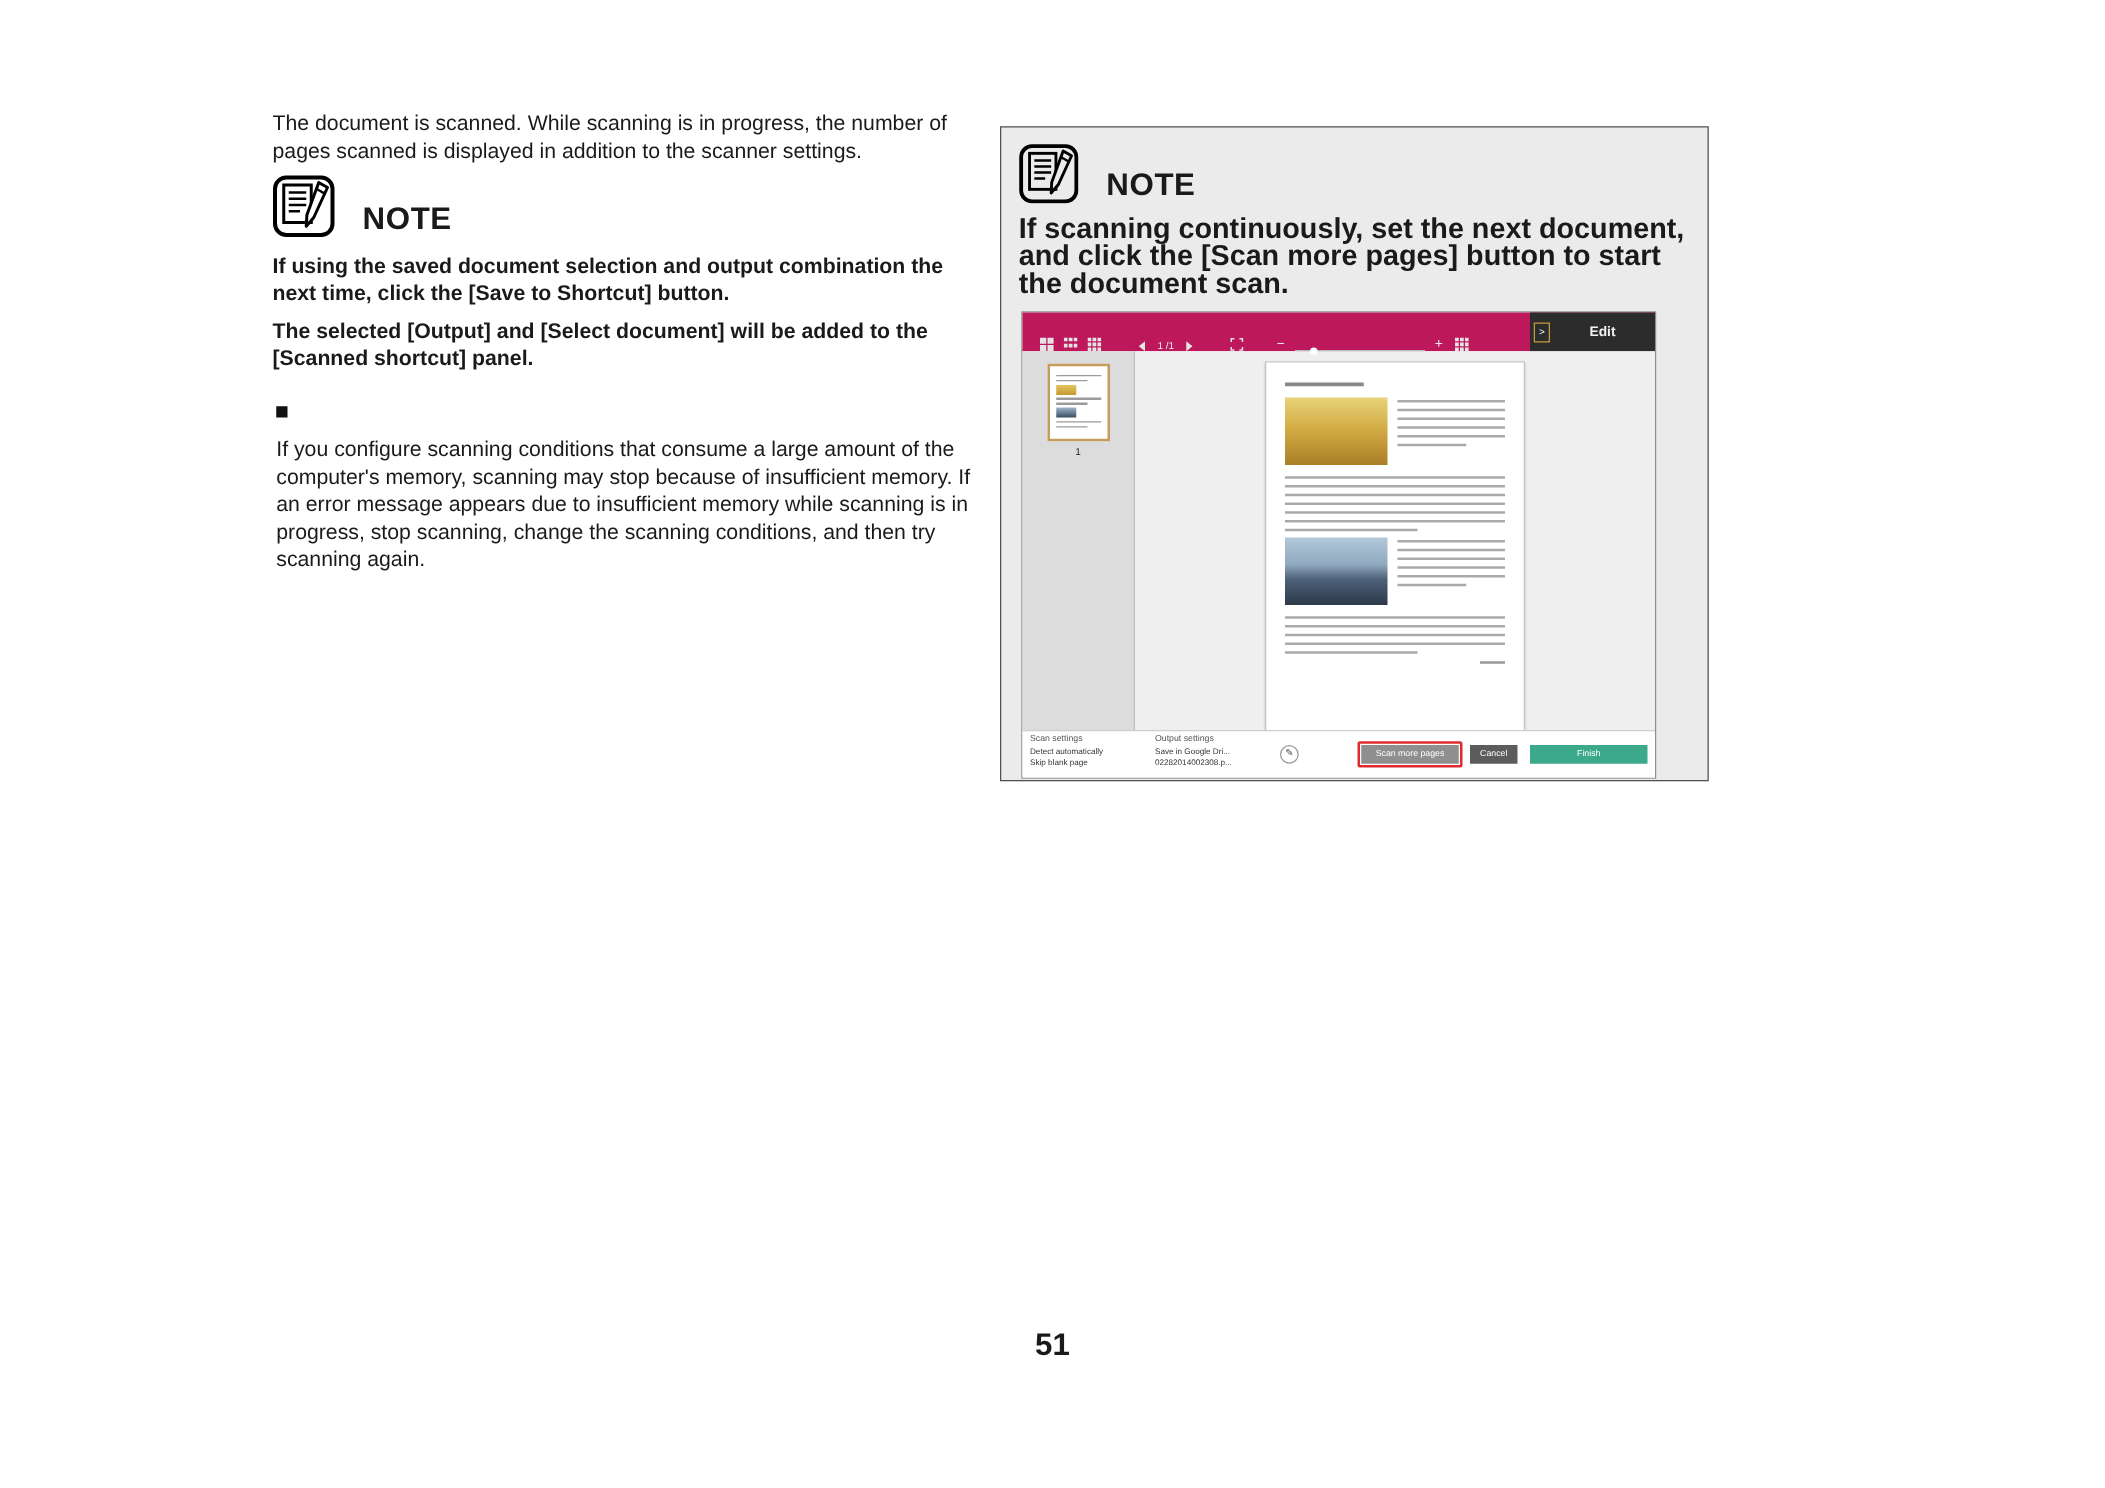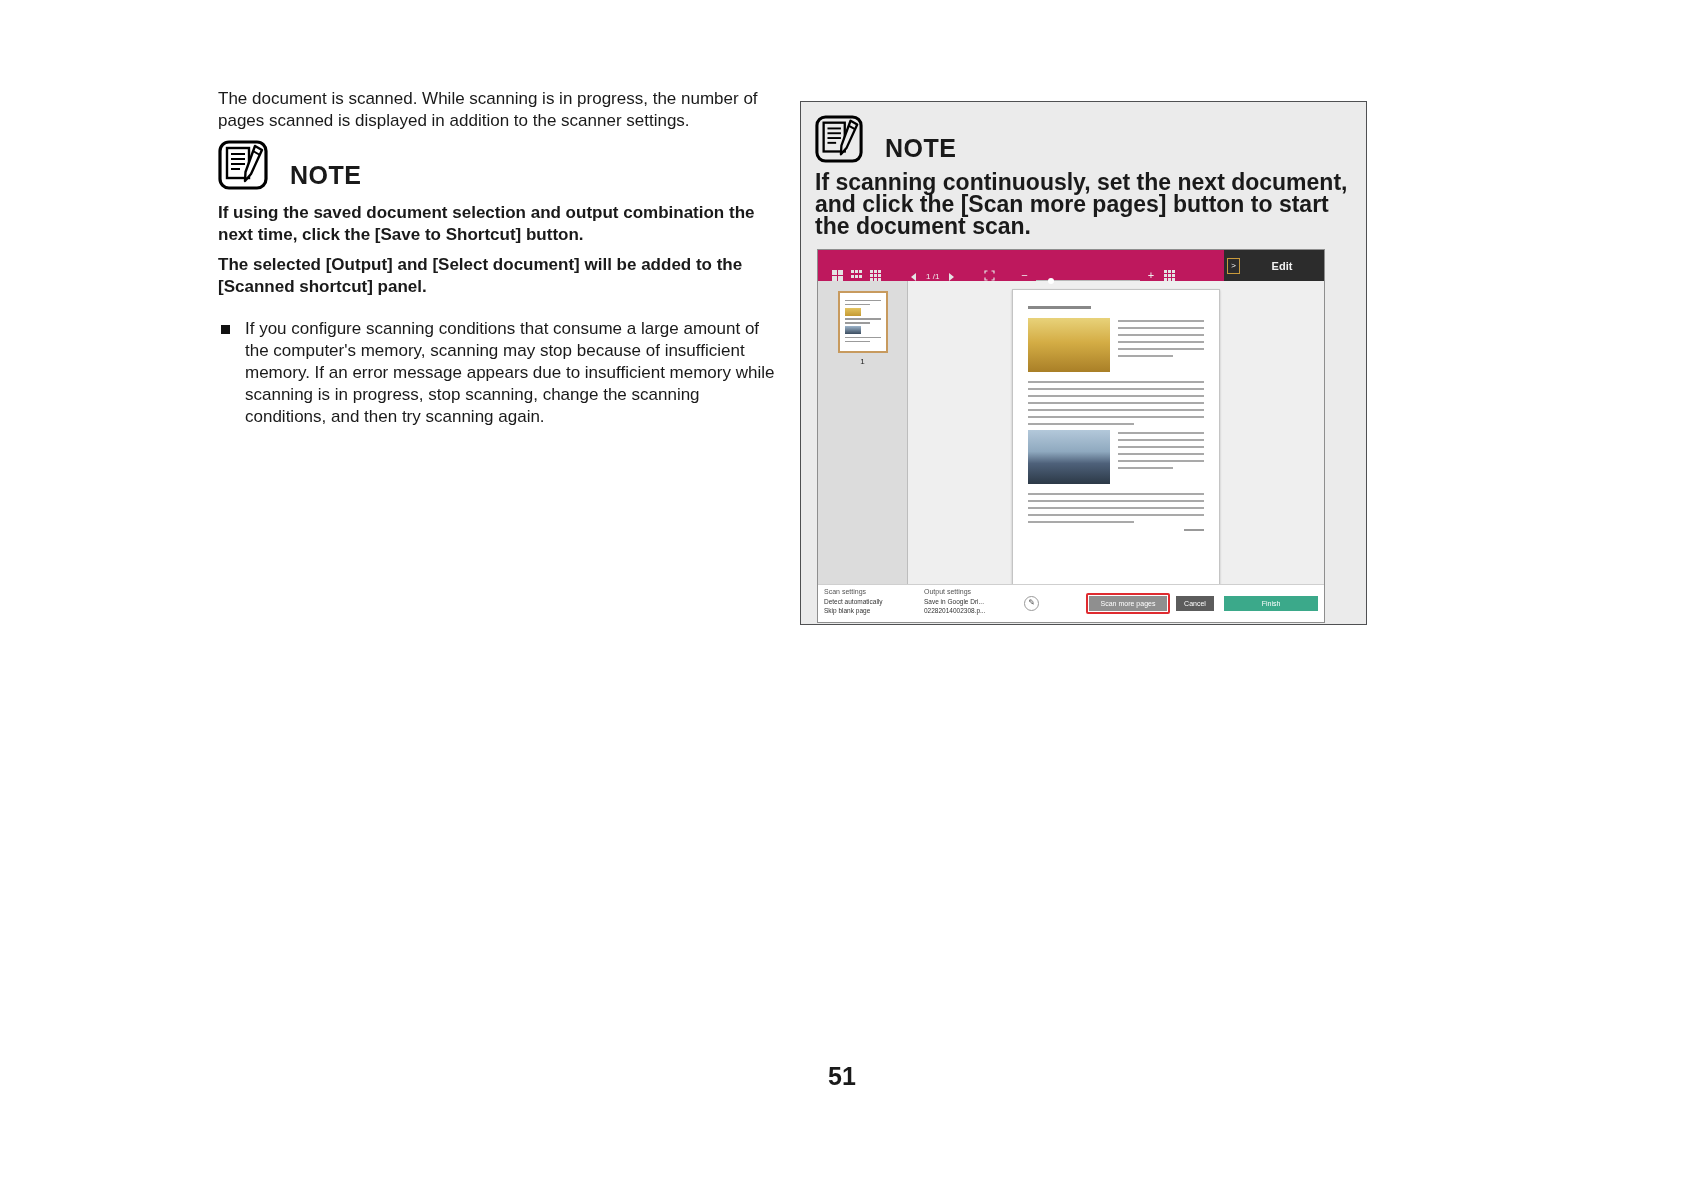--- a/index.html
+++ b/index.html
@@ -8,21 +8,21 @@
     font-family:"Liberation Sans", sans-serif;color:#1a1a1a;overflow:hidden;
   }
   .left-col{position:absolute;left:218px;top:88px;width:566px;}
   .body-text{font-size:17px;line-height:22px;margin:0 0 8px 0;}
   .body-text.bold{font-weight:bold;}
   .mb-lg{margin-bottom:20px;}
   .heading-row{display:flex;align-items:flex-end;gap:22px;margin:0 0 12px 0;}
   .heading-row.caution-row{margin-top:14px;}
   .heading-label{font-size:25px;font-weight:bold;line-height:1;letter-spacing:.5px;padding-bottom:2px;}
   .note-icon svg,.caution-icon svg{display:block;}
-  .bullet{display:flex;gap:15px;margin:0 0 8px 0;padding-left:3px;}
+  .bullet{display:flex;gap:15px;margin:0 0 8px 0;padding-left:3px;flex-direction:column;}
   .sq{width:9px;height:9px;background:#111;margin-top:7px;flex:none;}
   .bullet-text{font-size:17px;line-height:22px;}
 
   
   .note-box{
     position:absolute;left:800px;top:101px;width:567px;height:524px;
     background:#ebebeb;border:1px solid #4f5052;padding:13px 14px;box-sizing:border-box;
   }
   .note-box .heading-row{margin-bottom:8px;}
   .lead{font-size:23px;font-weight:bold;line-height:22px;margin:0 0 12px 0;}

